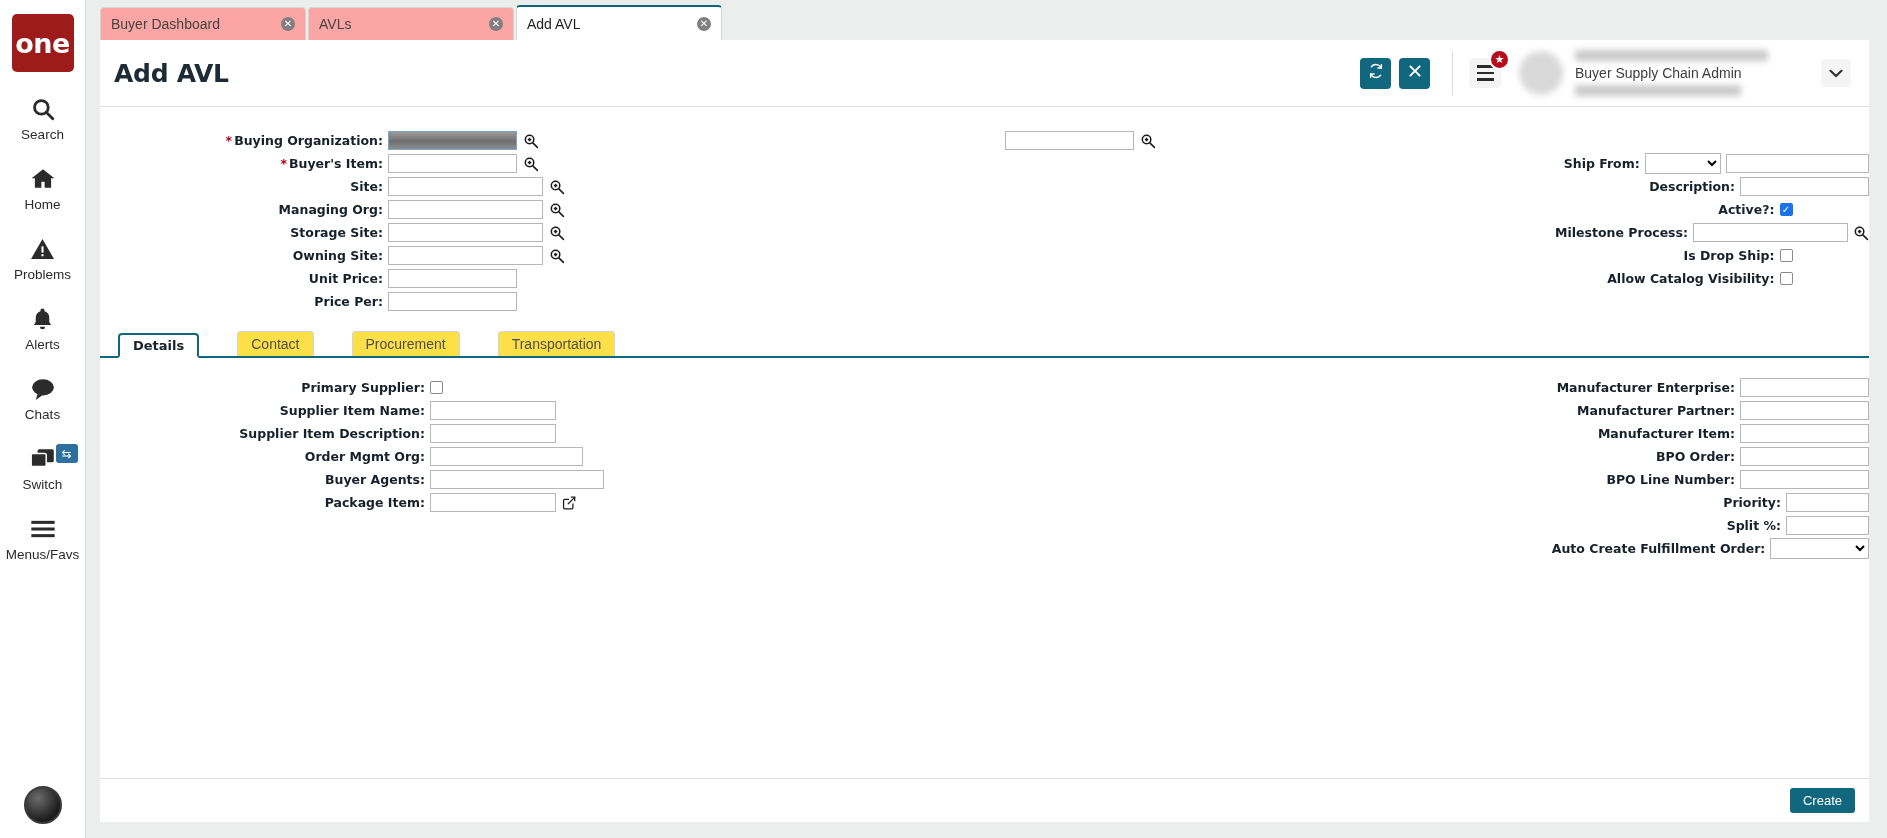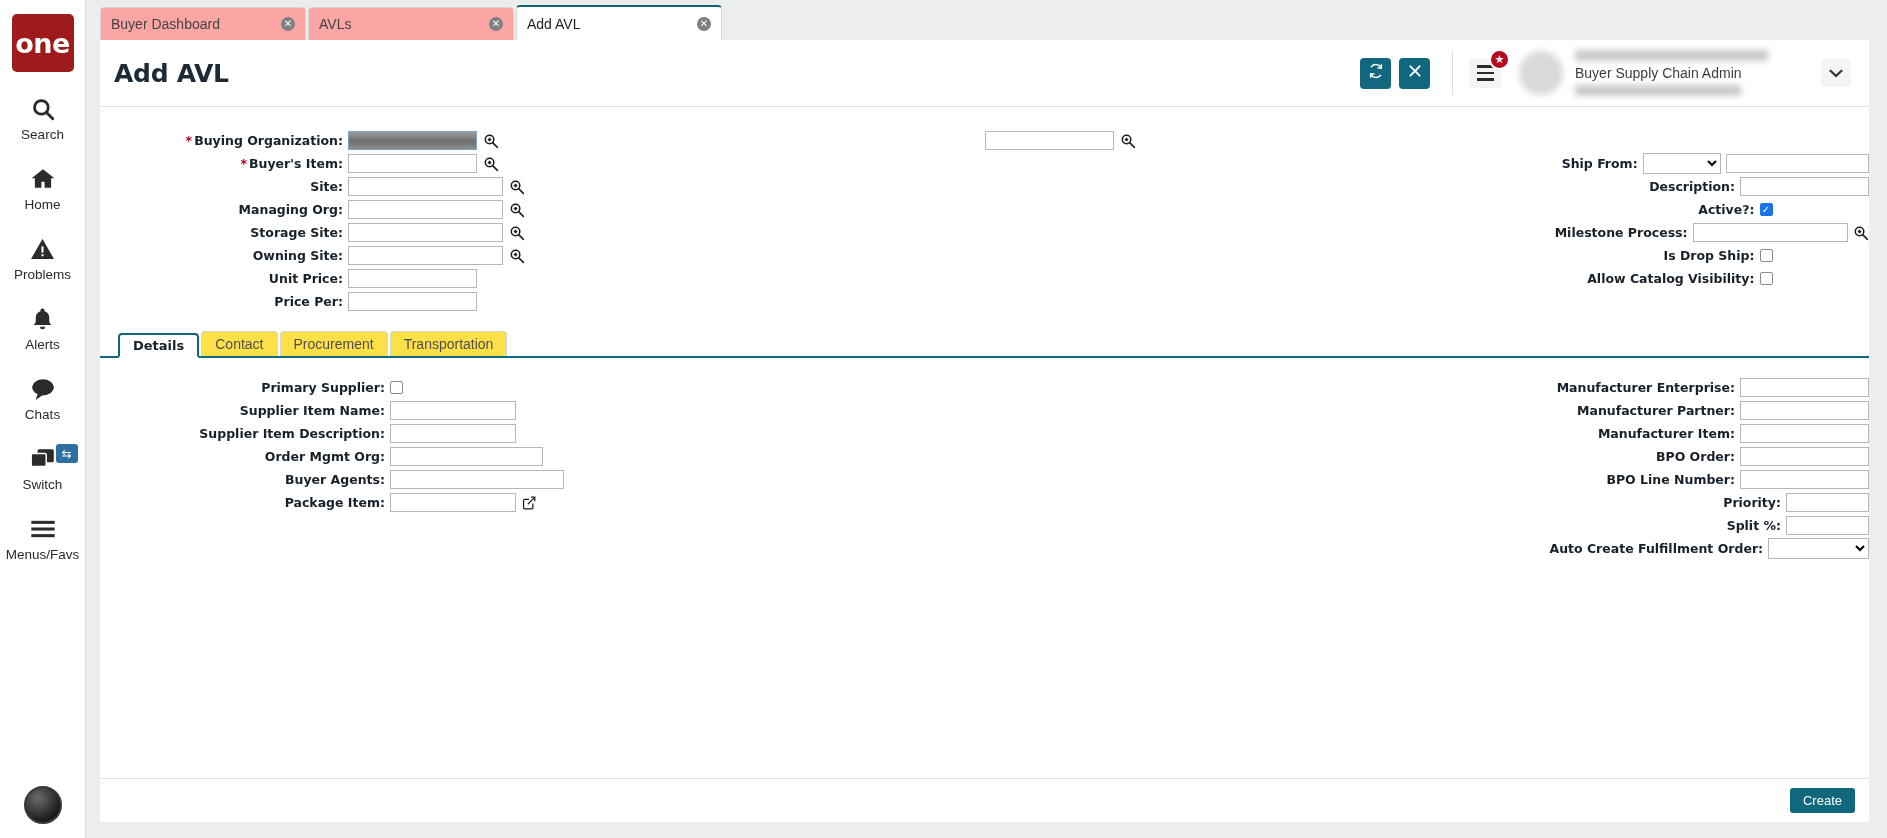--- a/index.html
+++ b/index.html
@@ -165,21 +165,21 @@
   .username { font-size:14px; color:#3d3d3d; white-space:nowrap; }
   .chevbtn {
     width:30px;height:28px;border-radius:4px;background:#f4f4f4;
     display:flex;align-items:center;justify-content:center;
     margin-left:26px; cursor:pointer; color:#333; font-size:13px;
   }
 
   
   .formwrap { flex:1; padding: 22px 0 0 0; overflow:hidden; position:relative; }
 
-  .cols { display:flex; }
+  .cols { display:flex;padding-left:40px; }
   .col { width: 50%; }
 
   .frow {
     display:flex; align-items:center;
     height: 23px; margin-bottom: 0px;
   }
   .frow .lbl {
     text-align:right;
     font-size: 12.5px;
     font-weight: 700;
@@ -236,20 +236,21 @@
     font-family:"Liberation Sans", sans-serif;
     outline:none;
   }
 
   
   .tabs-row {
     margin: 18px 0 0 0;
     border-bottom: 2px solid #11677d;
     display:flex; align-items:flex-end;
     padding-left: 18px;
+    gap: 36px;
   }
   .ftab {
     height: 25px;
     padding: 0 13px;
     background: #fde047;
     border: 1px solid #d3d3d3;
     border-bottom: none;
     border-radius: 4px 4px 0 0;
     font-size: 14px;
     color:#4f4f4f;

